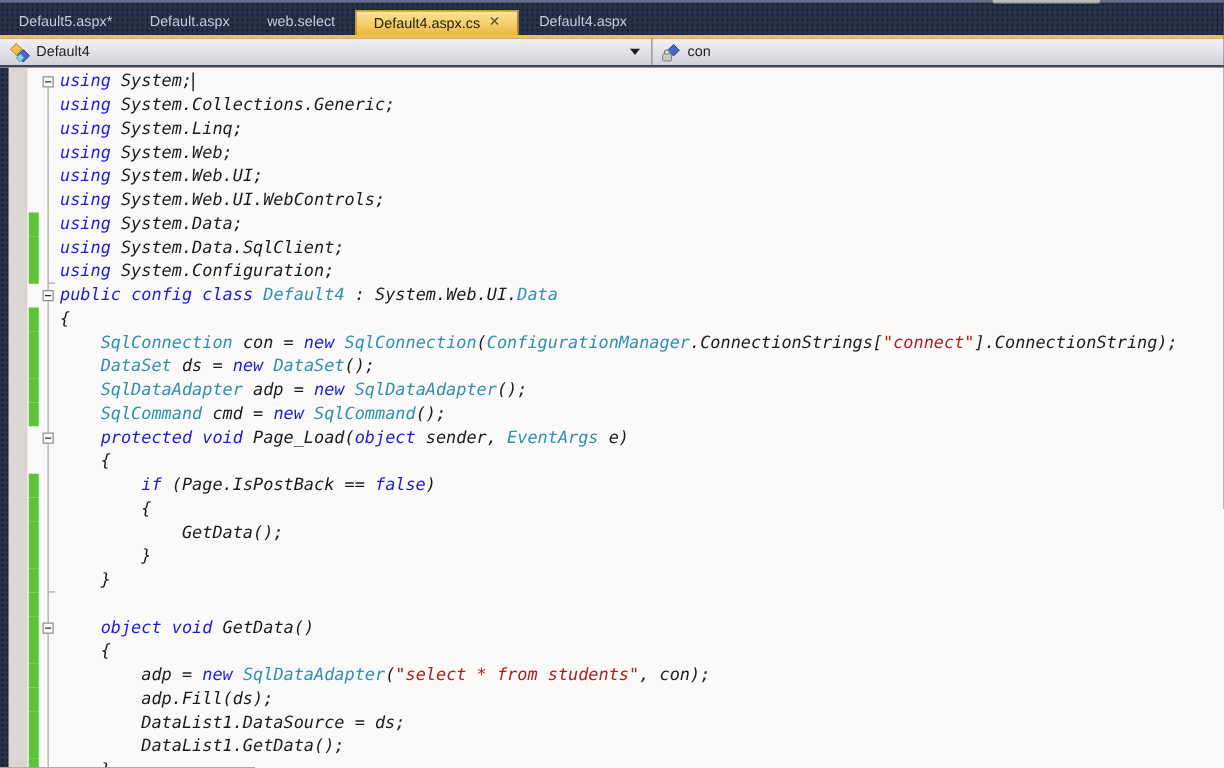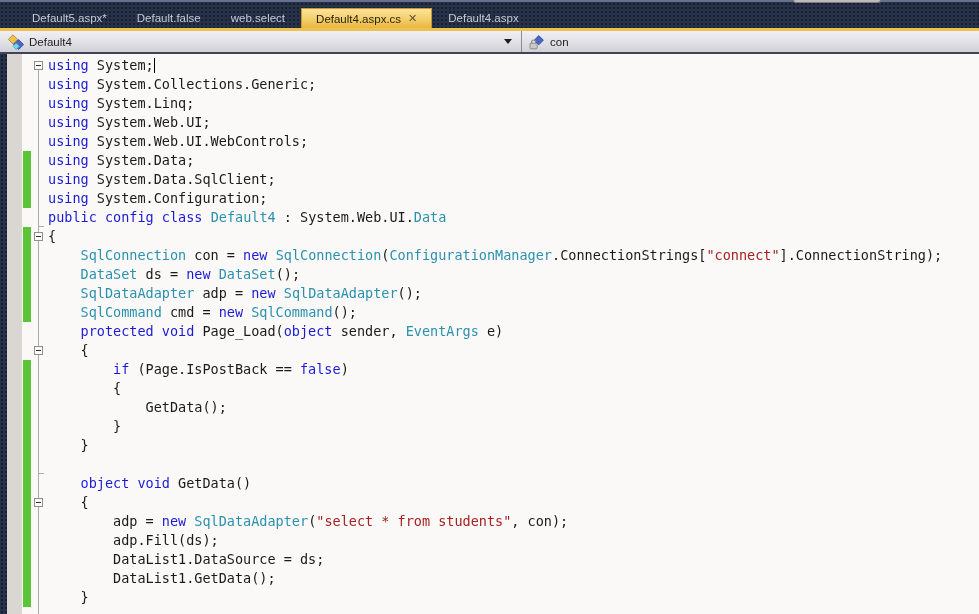--- a/index.html
+++ b/index.html
@@ -11,21 +11,21 @@
   
   .navy-tex {
     background-color:#273147;
     background-image:radial-gradient(rgba(10,16,32,0.55) 1px, transparent 1.1px);
     background-size:4px 4px;
   }
 
   
   .tab-bar {
     position:absolute; left:0; top:0; width:979px; height:28px;
-    display:flex; align-items:flex-end; padding-left:18px;
+    display:flex; align-items:flex-end; padding-left:1px;
     border-top:2px solid #67708C;
   }
   .tab {
     height:20px; display:flex; align-items:center; gap:7px;
     padding:0 14px; margin-right:2px; cursor:default;
     font-size:11.5px; color:#C4CAD8; white-space:nowrap;
   }
   .tab.active {
     background:linear-gradient(180deg,#FCE49B 0%,#F3CE6B 55%,#EAB73E 100%);
     border:1px solid #C9972E; border-bottom:none;
@@ -66,20 +66,21 @@
   .indicator-margin { position:absolute; left:7px; top:0; bottom:0; width:15px; background:#DAD7D3; }
   .fold-line { position:absolute; left:38px; top:9px; bottom:0; width:1px; background:#ABABAB; }
 
   .code-lines { position:absolute; left:0; top:2px; right:0; }
   .code-line { position:relative; height:19px; }
   .chg { position:absolute; left:23px; top:0; bottom:0; width:8px; background:#5CC437; }
   .code-text {
     display:block; margin-left:48px; white-space:pre;
     font-family:"DejaVu Sans Mono", monospace; font-size:13.5px; line-height:19px;
     color:#1A1A1A;
+    font-style:italic;
   }
   .seg-k { color:#1B1BD6; }
   .seg-t { color:#2B91AF; }
   .seg-s { color:#A82020; }
   .seg-p { color:#1A1A1A; }
 
   .fold-box {
     position:absolute; left:34px; width:9px; height:9px;
     background:#FCFCFC; border:1px solid #8F8F8F; z-index:3;
   }
@@ -90,21 +91,21 @@
 </head>
 <body>
 
 <div class="window">
 
   <div class="tab-bar navy-tex">
       <div class="tab">
         <span>Default5.aspx*</span>
       </div>
       <div class="tab">
-        <span>Default.false</span>
+        <span>Default.aspx</span>
       </div>
       <div class="tab">
         <span>web.select</span>
       </div>
       <div class="tab active">
         <span>Default4.aspx.cs</span>
         <span class="close">✕</span>
       </div>
       <div class="tab">
         <span>Default4.aspx</span>
@@ -146,20 +147,23 @@
         <div class="code-line">
           <span class="code-text"><span class="seg-k">using</span><span class="seg-p"> System;</span></span>
         </div>
         <div class="code-line">
           <span class="code-text"><span class="seg-k">using</span><span class="seg-p"> System.Collections.Generic;</span></span>
         </div>
         <div class="code-line">
           <span class="code-text"><span class="seg-k">using</span><span class="seg-p"> System.Linq;</span></span>
         </div>
         <div class="code-line">
+          <span class="code-text"><span class="seg-k">using</span><span class="seg-p"> System.Web;</span></span>
+        </div>
+        <div class="code-line">
           <span class="code-text"><span class="seg-k">using</span><span class="seg-p"> System.Web.UI;</span></span>
         </div>
         <div class="code-line">
           <span class="code-text"><span class="seg-k">using</span><span class="seg-p"> System.Web.UI.WebControls;</span></span>
         </div>
         <div class="code-line">
           <span class="chg"></span>
           <span class="code-text"><span class="seg-k">using</span><span class="seg-p"> System.Data;</span></span>
         </div>
         <div class="code-line">

